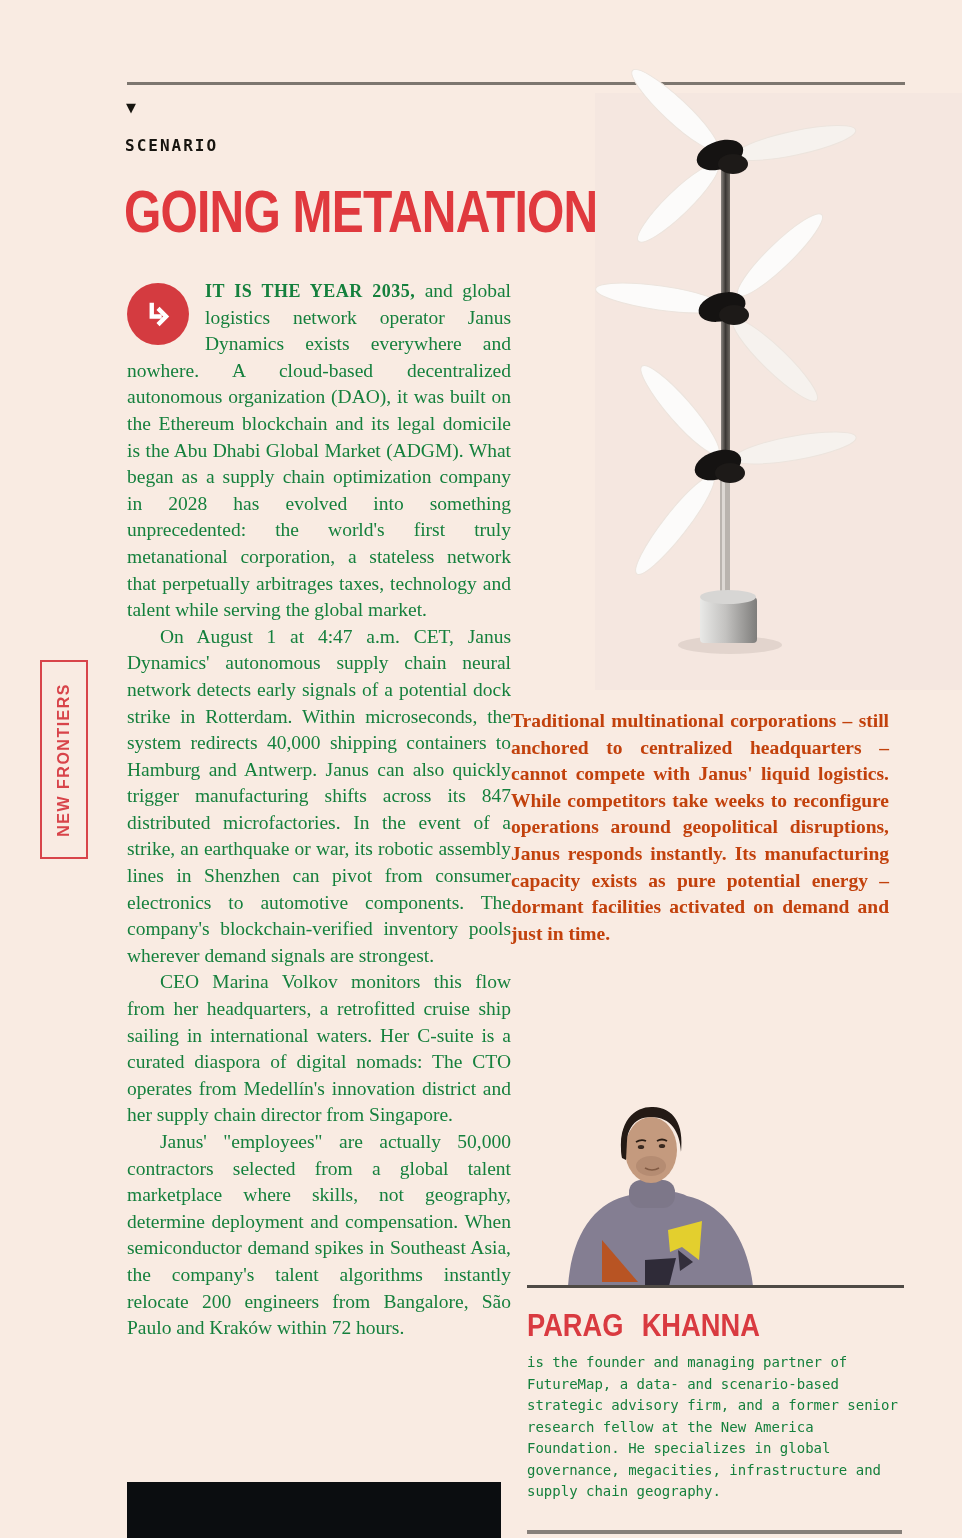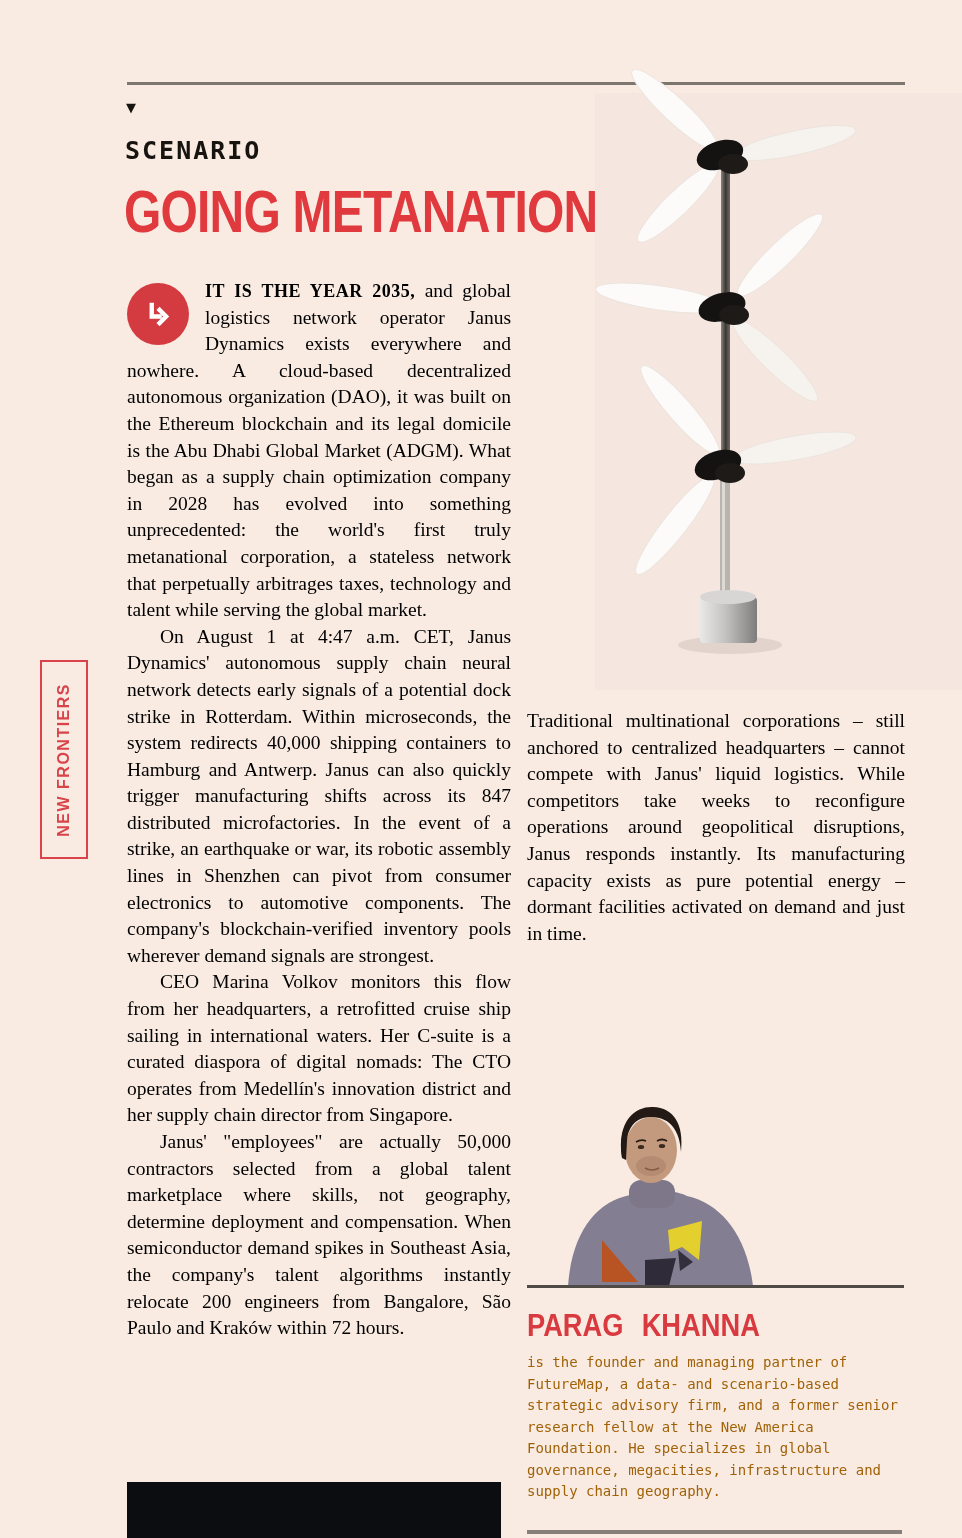--- a/index.html
+++ b/index.html
@@ -17,40 +17,41 @@
     width: 778px; height: 3px; background: #7d766f;
   }
   .marker-triangle {
     position: absolute; left: 126px; top: 100px;
     font-family: "DejaVu Sans", sans-serif;
     font-size: 13px; color: #17140f;
   }
   .kicker {
     position: absolute; left: 125px; top: 136px;
     font-family: "DejaVu Sans Mono", monospace;
-    font-weight: 700; font-size: 25px; letter-spacing: 2px;
+    font-weight: 700; font-size: 16px; letter-spacing: 2px;
     color: #17140f;
   }
   .headline {
     position: absolute; left: 124px; top: 182px;
     font-family: "Liberation Sans", sans-serif;
     font-weight: 700; font-size: 60px; line-height: 1;
     color: #e0393e; letter-spacing: -1px;
     transform: scaleX(0.8); transform-origin: left top;
     white-space: nowrap;
   }
   .col-left {
     position: absolute; left: 127px; top: 278px; width: 384px;
-    font-size: 19.5px; line-height: 26.6px; color: #000000;
+    font-size: 19.5px; line-height: 26.6px; color: #15803d;
     text-align: justify;
   }
   .col-right {
-    position: absolute; left: 527px; top: 708px; width: 378px;
-    font-size: 19.5px; line-height: 26.6px; color: #000000;
+    position: absolute; left: 511px; top: 708px; width: 378px;
+    font-size: 19.5px; line-height: 26.6px; color: #c2410c;
     text-align: justify;
+    font-weight: bold;
   }
   .col-left p.indent, .col-right p.indent { text-indent: 33px; }
   .lead-circle {
     float: left; width: 62px; height: 62px; border-radius: 50%;
     background: #d43b40; margin: 5px 16px 4px 0;
     display: flex; align-items: center; justify-content: center;
   }
   .lead-in {
     font-weight: 700; letter-spacing: 0.5px; font-size: 18px;
   }
@@ -74,21 +75,21 @@
     position: absolute; left: 527px; top: 1308px;
     font-family: "Liberation Sans", sans-serif; font-weight: 700;
     font-size: 31px; color: #d93a40; letter-spacing: 0;
     word-spacing: 12px;
     transform: scaleX(0.88); transform-origin: left top;
     white-space: nowrap;
   }
   .author-bio {
     position: absolute; left: 527px; top: 1352px; width: 378px;
     font-family: "DejaVu Sans Mono", monospace;
-    font-size: 14px; line-height: 21.5px; color: #a16207;
+    font-size: 14px; line-height: 21.5px; color: #15803d;
   }
   .bottom-black-bar {
     position: absolute; left: 127px; top: 1482px; width: 374px; height: 56px;
     background: #0b0d10;
   }
   .bottom-rule {
     position: absolute; left: 527px; top: 1530px; width: 375px; height: 4px;
     background: #87807a;
   }
 </style>

